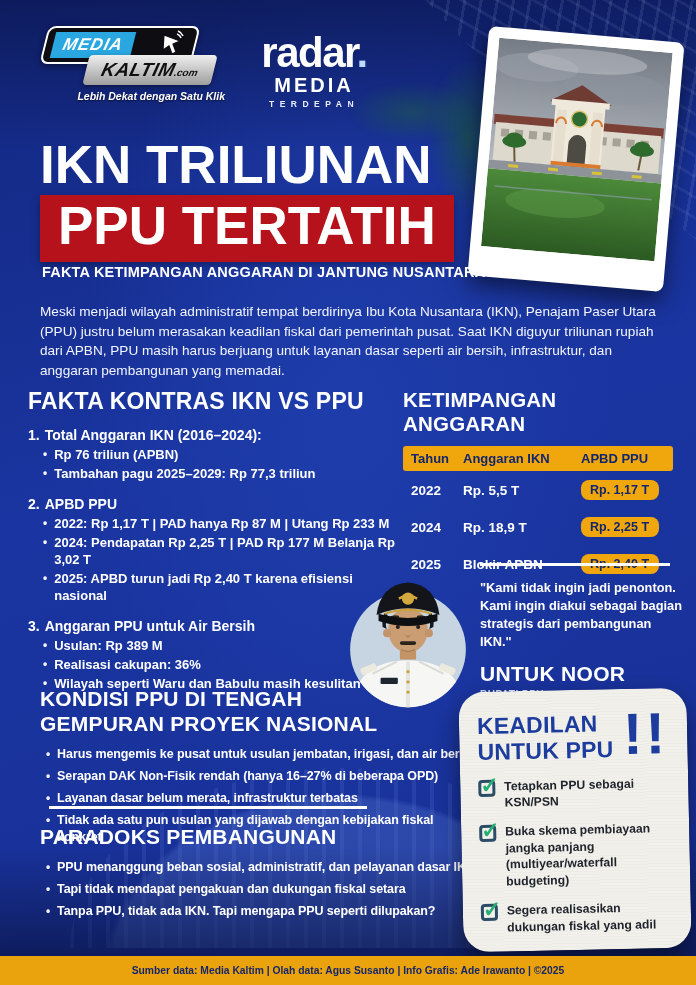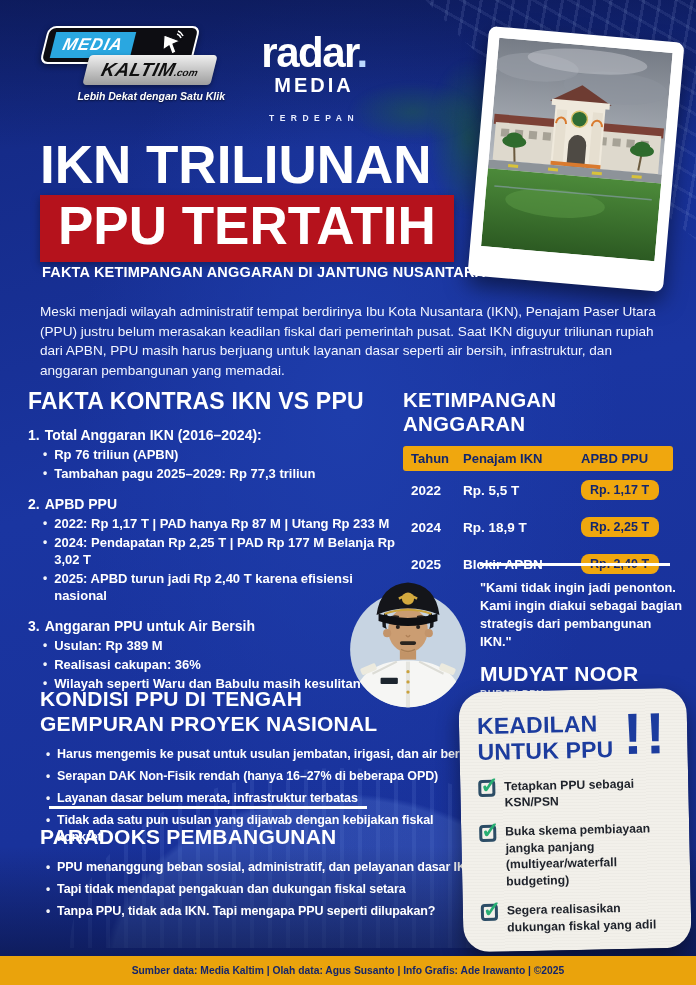--- a/index.html
+++ b/index.html
@@ -47,21 +47,21 @@
   .mk-kaltim { color:#101010; font-style:italic; font-weight:bold; font-size:19px; letter-spacing:.5px; }
   .mk-com { color:#101010; font-style:italic; font-weight:bold; font-size:10px; }
   .mk-tagline { position:absolute; left:2px; top:64px; width:185px; text-align:right; color:#fff;
     font-style:italic; font-weight:bold; font-size:10.5px; text-shadow:0 1px 2px rgba(0,0,0,.6); }
 
   
   .logo-radar { left:240px; top:32px; width:148px; text-align:center; color:#fff; z-index:3; }
   .radar-word { font-size:42px; font-weight:bold; letter-spacing:-1.5px; line-height:1; }
   .radar-dot { color:#bcd9ff; }
   .radar-media { font-size:20px; font-weight:bold; letter-spacing:3px; margin-top:0; line-height:1.15; }
-  .radar-terdepan { font-size:8.5px; font-weight:bold; letter-spacing:5.5px; margin-top:16px; color:#e8edff; }
+  .radar-terdepan { font-size:8.5px; font-weight:bold; letter-spacing:5.5px; margin-top:2px; color:#e8edff; }
 
   
   .polaroid { left:478px; top:34px; width:196px; height:250px; background:#fff; border-radius:8px;
     transform:rotate(5deg); box-shadow:0 10px 22px rgba(0,0,0,.5); padding:11px 11px 30px; z-index:2; }
   .polaroid svg { display:block; width:100%; height:100%; }
 
   
   .title1 { left:40px; top:134px; color:#fff; font-size:53px; font-weight:bold; letter-spacing:0; z-index:2; }
   .title2box { left:40px; top:195px; background:#b5121c; padding:3px 18px 8px; z-index:2;
     box-shadow:0 3px 8px rgba(0,0,0,.35); }
@@ -292,21 +292,21 @@
             </li>
           </ul>
         </div>
       </div>
   </div>
 
   <div class="layer ketimpangan">
     <h2>KETIMPANGAN ANGGARAN</h2>
     <div class="tbl-head">
       <span class="c1">Tahun</span>
-      <span class="c2">Penajam IKN</span>
+      <span class="c2">Anggaran IKN</span>
       <span class="c3">APBD PPU</span>
     </div>
     <div id="tbl-body">
         <div class="tbl-row">
           <span class="c1">2022</span>
           <span class="c2">Rp. 5,5 T</span>
           <span class="c3"><span class="chip">Rp. 1,17 T</span></span>
         </div>
         <div class="tbl-row">
           <span class="c1">2024</span>
@@ -356,21 +356,21 @@
       <path d="M36,64 Q65,74 94,64 L94,57 Q65,65 36,57 Z" fill="#0e0f13"></path>
       <path d="M42,57 Q65,49 88,57" stroke="#caa23c" stroke-width="2" fill="none"></path>
       <circle cx="65" cy="42" r="6" fill="#d3a93f"></circle>
       <path d="M56,42 l6,-3 M74,42 l-6,-3" stroke="#d3a93f" stroke-width="2.5"></path>
     </svg>
   </div>
 
   <div class="layer quote">
     <div class="quote-line"></div>
     <div class="quote-text">"Kami tidak ingin jadi penonton. Kami ingin diakui sebagai bagian strategis dari pembangunan IKN."</div>
-    <div class="quote-name">MUDYAT NOOR</div>
+    <div class="quote-name">UNTUK NOOR</div>
     <div class="quote-role">BUPATI PPU</div>
   </div>
 
   <div class="layer kondisi">
     <h2>
       <span style="display:block">KONDISI PPU DI TENGAH</span>
       <span style="display:block">GEMPURAN PROYEK NASIONAL</span>
     </h2>
     <ul class="blist" id="kondisi-list">
         <li>

